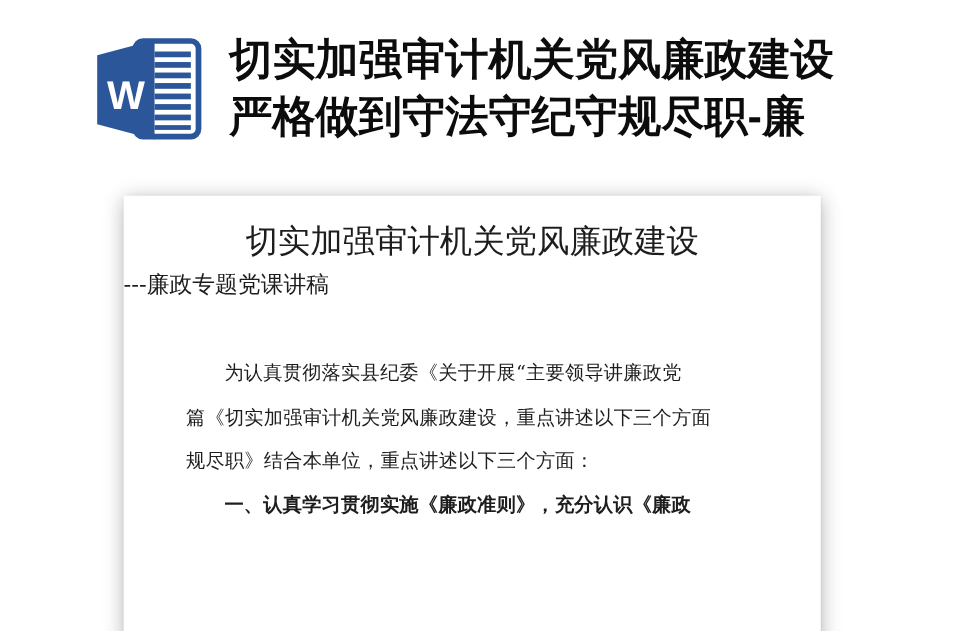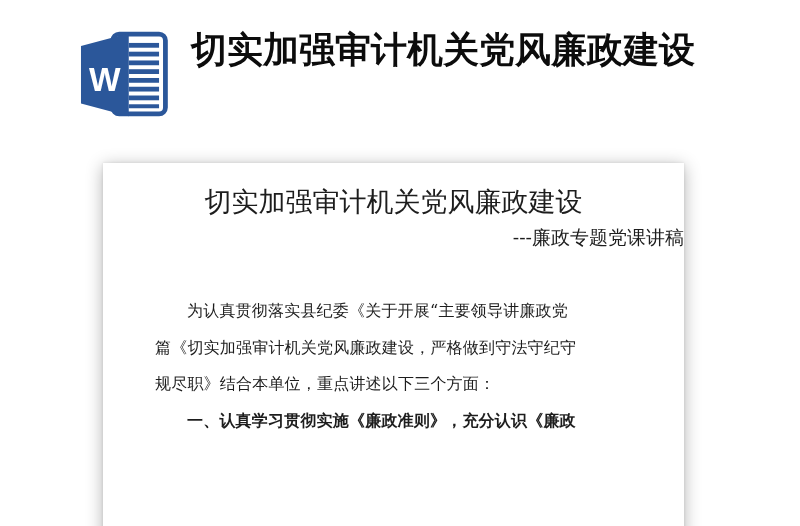--- a/index.html
+++ b/index.html
@@ -30,21 +30,21 @@
     overflow: hidden;
     font-family: "DejaVu Serif", "Liberation Serif", serif;
     color: #1d1d1d;
   }
   .doc-title {
     margin: 0; text-align: center;
     font-size: 27px; line-height: 34px; font-weight: 400;
   }
   .doc-title.first { padding-top: 22px; }
   .doc-subtitle {
-    margin: 0; text-align: right;
+    margin: 0; text-align: left;
     font-size: 19px; line-height: 36px; font-weight: 400;
   }
   .doc-body {
     margin-top: 38px;
     padding: 0 54px 0 52px;
   }
   .doc-line {
     font-size: 16px; line-height: 36.5px;
     white-space: nowrap;
     letter-spacing: 0.2px;
@@ -73,26 +73,27 @@
     </g>
 
     <g>
       <polygon points="6,24 66,8 66,112 6,96" fill="#2b579a"></polygon>
       <text x="36" y="80" text-anchor="middle" font-size="42" font-weight="bold" font-family="Liberation Sans, sans-serif" fill="#ffffff">W</text>
     </g>
   </svg>
 
   <div class="header-title">
     <div>切实加强审计机关党风廉政建设</div>
+    <div>严格做到守法守纪守规尽职-廉</div>
   </div>
 </div>
 
 <div class="page">
   <div class="doc-title first">切实加强审计机关党风廉政建设</div>
   <div class="doc-subtitle">---廉政专题党课讲稿</div>
 
   <div class="doc-body">
     <div class="doc-line indent">为认真贯彻落实县纪委《关于开展“主要领导讲廉政党</div>
-    <div class="doc-line">篇《切实加强审计机关党风廉政建设，严格做到守法守纪守</div>
+    <div class="doc-line">篇《切实加强审计机关党风廉政建设，重点讲述以下三个方面</div>
     <div class="doc-line">规尽职》结合本单位，重点讲述以下三个方面：</div>
     <div class="doc-line indent bold">一、认真学习贯彻实施《廉政准则》，充分认识《廉政</div>
   </div>
 </div>
 
 </body></html>

